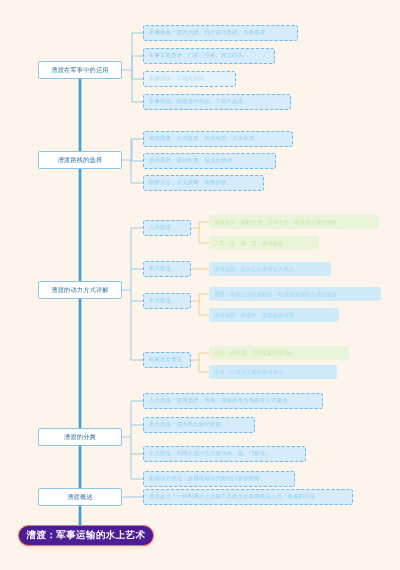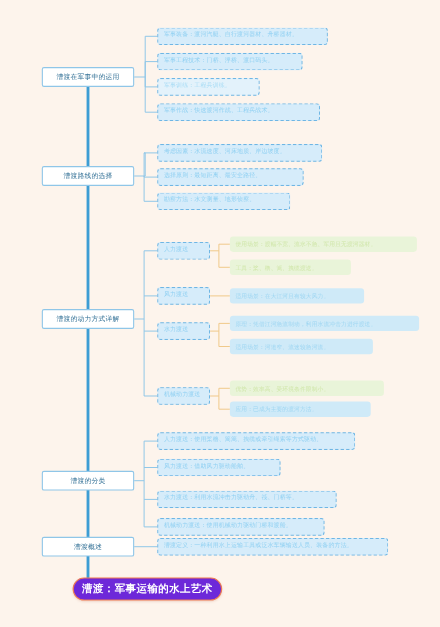--- a/index.html
+++ b/index.html
@@ -11,32 +11,31 @@
     position:relative;
   }
   #canvas{position:absolute;inset:0;}
   svg.links{position:absolute;left:0;top:0;width:400px;height:570px;pointer-events:none;}
 
   .node{position:absolute;box-sizing:border-box;display:flex;align-items:center;}
   .node span{display:block;width:100%;}
 
   
   .root{
-    background:#6d28d9;
+    background:#4c1d95;
     border:1px solid #ef7a52;
     border-radius:11px;
     color:#ffffff;
     font-size:9.5px;
     font-weight:bold;
     letter-spacing:.4px;
     padding:0 5px;
     justify-content:center;
     text-align:center;
     box-shadow:0 1px 2px rgba(200,120,90,.25);
-    margin-left:48px;
   }
 
   
   .branch{
     background:#ffffff;
     border:1px solid #8fc6e8;
     border-radius:2px;
     color:#2f6e94;
     font-size:6.2px;
     padding:0 5px;

